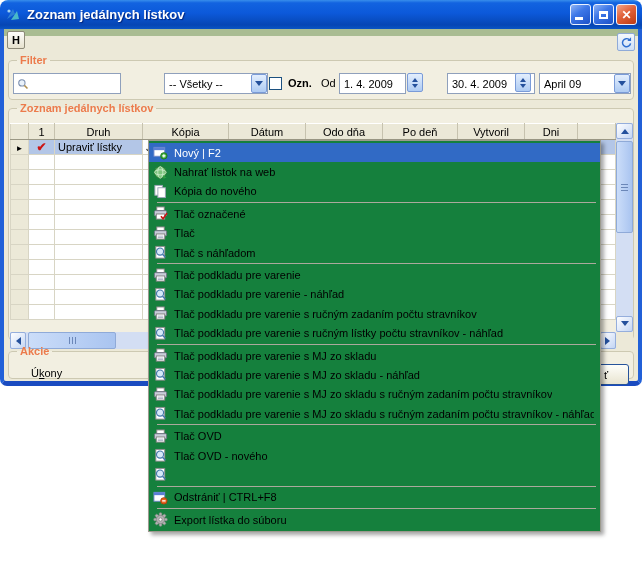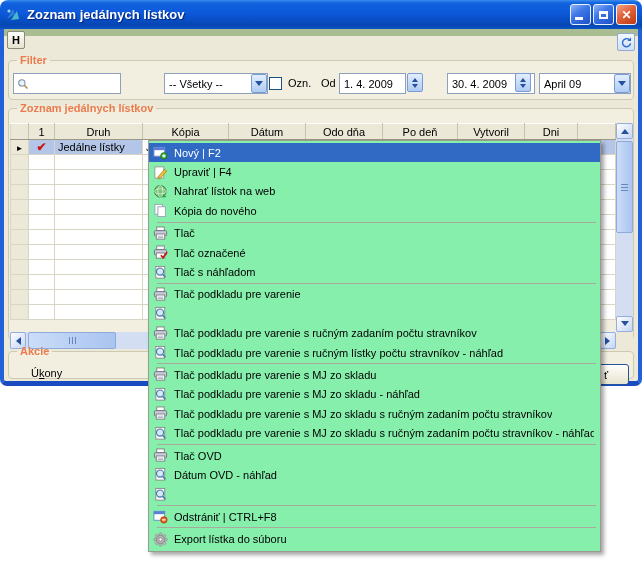--- a/index.html
+++ b/index.html
@@ -101,21 +101,21 @@
   .tri.rt { border-left:5px solid #24509C; margin-right:-3px; }
 
   
   .ukony { position:absolute; left:22px; top:10px; }
   .ukony .ak { text-decoration:underline; }
   .partial-btn { position:absolute; left:548px; top:7px; width:72px; height:21px;
     border:1px solid #26539B; border-radius:3px; background:linear-gradient(#FEFEFA,#E8E4D0);
     font-size:11px; text-align:left; padding-left:46px; }
 
   
-  .cmenu { position:absolute; left:148px; top:140px; width:453px; background:#86efac;
+  .cmenu { position:absolute; left:148px; top:140px; width:453px; background:#15803d;
     border:1px solid #9C9A8E; box-shadow:3px 3px 4px rgba(0,0,0,0.35); padding:2px 0; z-index:50; }
   .mi { height:19.4px; display:flex; align-items:center; gap:5px; padding:0 6px 0 3px; cursor:default; }
   .mi .mic { width:17px; height:16px; flex:none; display:flex; align-items:center; justify-content:center; }
   .mi .mlabel { white-space:nowrap; overflow:hidden; }
   .mi.hl { background:#316AC5; color:#fff; }
   .msep { height:3px; display:flex; align-items:center; padding:0 4px 0 8px; }
   .msep > div { width:100%; border-top:1px solid #ABA99D; }
 </style>
 </head>
 <body>
@@ -167,21 +167,21 @@
             </svg>
             <input value="" style="">
           </div>
           <div class="fc combo" style="left:107px;width:104px;margin-left:48px;">
             <span class="cv">-- Všetky --</span>
             <span class="cbtn">
                 <span class="arr-dn"></span>
               </span>
           </div>
           <span class="chk"></span>
-          <span class="flabel" style="left:279px;">Ozn.</span>
+          <span class="flabel" style="left:279px;font-weight:bold;">Ozn.</span>
           <span class="flabel" style="left:312px;">Od</span>
           <div class="fc datebox" style="left:330px;width:67px;">
             <span>1. 4. 2009</span>
           </div>
           <div class="fc spin" style="left:398px;">
             <span class="arr-up-s"></span>
             <span class="arr-dn-s"></span>
           </div>
           <span class="flabel" style="left:406px;margin-top:32px;">Do</span>
           <div class="fc datebox" style="left:438px;width:88px;">
@@ -224,21 +224,21 @@
                     <th>Dátum</th>
                     <th>Odo dňa</th>
                     <th>Po deň</th>
                     <th>Vytvoril</th>
                     <th>Dni</th>
                     <th></th>
                   </tr>
                   <tr class="sel">
                     <td class="marker"><span class="rowmark">►</span></td>
                     <td style="text-align:center;padding:0;"><span class="chkmark">✔</span></td>
-                    <td>Jedálne lístky</td>
+                    <td>Upraviť lístky</td>
                     <td class="cislo">JL090404</td>
                     <td>1. 4. 2009</td>
                     <td>1. 4. 2009</td>
                     <td>1. 4. 2009</td>
                     <td>Administrator</td>
                     <td class="num">1</td>
                     <td></td>
                   </tr>
                   <tr>
                     <td class="marker"></td>
@@ -418,76 +418,66 @@
             <rect x="1" y="2.5" width="11.5" height="3" fill="#5B7FD6"></rect>
             <circle cx="11.6" cy="11.6" r="3.4" fill="#3FAE3F" stroke="#1E7A1E"></circle>
             <path d="M11.6 9.8 v3.6 M9.8 11.6 h3.6" stroke="#fff" stroke-width="1.3"></path>
           </svg>
         </span>
         <span class="mlabel">Nový | F2</span>
       </div>
       <div class="mi">
         <span class="mic">
           <svg width="15" height="15" viewBox="0 0 16 16">
-            <rect x="2" y="2" width="9.5" height="12" fill="#fff" stroke="#999"></rect>
-            <path d="M5.5 12.5 L12.5 4.5 L14.6 6.4 L7.6 14.4 Z" fill="#F4C23A" stroke="#A07A10" stroke-width="0.8"></path>
-            <path d="M5.5 12.5 L5 15 L7.6 14.4 Z" fill="#E8D8B0" stroke="#A07A10" stroke-width="0.6"></path>
-          </svg>
-        </span>
-        <span class="mlabel">Upraviť | F4</span>
-      </div>
-      <div class="mi">
-        <span class="mic">
-          <svg width="15" height="15" viewBox="0 0 16 16">
             <circle cx="7.8" cy="7.8" r="6.2" fill="#7DC47D" stroke="#2E7D32"></circle>
             <ellipse cx="7.8" cy="7.8" rx="6.2" ry="2.7" fill="none" stroke="#D2EFD2" stroke-width="0.9"></ellipse>
             <ellipse cx="7.8" cy="7.8" rx="2.7" ry="6.2" fill="none" stroke="#D2EFD2" stroke-width="0.9"></ellipse>
             <path d="M10.5 11 l4 2.2 -3.2 1.4 Z" fill="#2E9E44"></path>
           </svg>
         </span>
         <span class="mlabel">Nahrať lístok na web</span>
       </div>
       <div class="mi">
         <span class="mic">
           <svg width="15" height="15" viewBox="0 0 16 16">
             <rect x="2" y="1.5" width="8" height="10.5" fill="#fff" stroke="#9AA4B8"></rect>
             <rect x="5.2" y="4" width="8" height="10.5" fill="#fff" stroke="#9AA4B8"></rect>
           </svg>
         </span>
         <span class="mlabel">Kópia do nového</span>
       </div>
       <div class="msep">
         <div></div>
+      </div>
+      <div class="mi">
+        <span class="mic">
+          <svg width="15" height="15" viewBox="0 0 16 16">
+            <rect x="4" y="1" width="8" height="4" fill="#fff" stroke="#808080"></rect>
+            <rect x="1.5" y="5" width="13" height="5.5" rx="1" fill="#C9CDDA" stroke="#6E7282"></rect>
+            <rect x="3.5" y="8.5" width="9" height="5.5" fill="#fff" stroke="#808080"></rect>
+            <path d="M8.5 11 l2.2 2.6 L15 7.6" fill="none" stroke="#C81616" stroke-width="1.8"></path>
+          </svg>
+        </span>
+        <span class="mlabel">Tlač označené</span>
       </div>
       <div class="mi">
         <span class="mic">
           <svg width="15" height="15" viewBox="0 0 16 16">
             <rect x="4" y="1" width="8" height="4" fill="#fff" stroke="#808080"></rect>
             <rect x="1.5" y="5" width="13" height="5.5" rx="1" fill="#C9CDDA" stroke="#6E7282"></rect>
             <rect x="3.5" y="8.5" width="9" height="5.5" fill="#fff" stroke="#808080"></rect>
             <line x1="5" y1="10.8" x2="11" y2="10.8" stroke="#A9B0C4"></line>
             <line x1="5" y1="12.3" x2="11" y2="12.3" stroke="#A9B0C4"></line>
           </svg>
         </span>
         <span class="mlabel">Tlač</span>
       </div>
       <div class="mi">
         <span class="mic">
           <svg width="15" height="15" viewBox="0 0 16 16">
-            <rect x="4" y="1" width="8" height="4" fill="#fff" stroke="#808080"></rect>
-            <rect x="1.5" y="5" width="13" height="5.5" rx="1" fill="#C9CDDA" stroke="#6E7282"></rect>
-            <rect x="3.5" y="8.5" width="9" height="5.5" fill="#fff" stroke="#808080"></rect>
-            <path d="M8.5 11 l2.2 2.6 L15 7.6" fill="none" stroke="#C81616" stroke-width="1.8"></path>
-          </svg>
-        </span>
-        <span class="mlabel">Tlač označené</span>
-      </div>
-      <div class="mi">
-        <span class="mic">
-          <svg width="15" height="15" viewBox="0 0 16 16">
             <rect x="3" y="1.5" width="9.5" height="12.5" fill="#fff" stroke="#8A8A8A"></rect>
             <circle cx="7.5" cy="7" r="3.8" fill="#D6E9F8" stroke="#4477AA" stroke-width="1.2"></circle>
             <line x1="10.2" y1="9.8" x2="13.2" y2="13" stroke="#4477AA" stroke-width="1.7"></line>
           </svg>
         </span>
         <span class="mlabel">Tlač s náhľadom</span>
       </div>
       <div class="msep">
         <div></div>
       </div>
@@ -504,20 +494,21 @@
         <span class="mlabel">Tlač podkladu pre varenie</span>
       </div>
       <div class="mi">
         <span class="mic">
           <svg width="15" height="15" viewBox="0 0 16 16">
             <rect x="3" y="1.5" width="9.5" height="12.5" fill="#fff" stroke="#8A8A8A"></rect>
             <circle cx="7.5" cy="7" r="3.8" fill="#D6E9F8" stroke="#4477AA" stroke-width="1.2"></circle>
             <line x1="10.2" y1="9.8" x2="13.2" y2="13" stroke="#4477AA" stroke-width="1.7"></line>
           </svg>
         </span>
+        <span class="mlabel">Tlač podkladu pre varenie - náhľad</span>
       </div>
       <div class="mi">
         <span class="mic">
           <svg width="15" height="15" viewBox="0 0 16 16">
             <rect x="4" y="1" width="8" height="4" fill="#fff" stroke="#808080"></rect>
             <rect x="1.5" y="5" width="13" height="5.5" rx="1" fill="#C9CDDA" stroke="#6E7282"></rect>
             <rect x="3.5" y="8.5" width="9" height="5.5" fill="#fff" stroke="#808080"></rect>
             <line x1="5" y1="10.8" x2="11" y2="10.8" stroke="#A9B0C4"></line>
             <line x1="5" y1="12.3" x2="11" y2="12.3" stroke="#A9B0C4"></line>
           </svg>
@@ -597,21 +588,21 @@
         <span class="mlabel">Tlač OVD</span>
       </div>
       <div class="mi">
         <span class="mic">
           <svg width="15" height="15" viewBox="0 0 16 16">
             <rect x="3" y="1.5" width="9.5" height="12.5" fill="#fff" stroke="#8A8A8A"></rect>
             <circle cx="7.5" cy="7" r="3.8" fill="#D6E9F8" stroke="#4477AA" stroke-width="1.2"></circle>
             <line x1="10.2" y1="9.8" x2="13.2" y2="13" stroke="#4477AA" stroke-width="1.7"></line>
           </svg>
         </span>
-        <span class="mlabel">Dátum OVD - náhľad</span>
+        <span class="mlabel">Tlač OVD - nového</span>
       </div>
       <div class="mi">
         <span class="mic">
           <svg width="15" height="15" viewBox="0 0 16 16">
             <rect x="3" y="1.5" width="9.5" height="12.5" fill="#fff" stroke="#8A8A8A"></rect>
             <circle cx="7.5" cy="7" r="3.8" fill="#D6E9F8" stroke="#4477AA" stroke-width="1.2"></circle>
             <line x1="10.2" y1="9.8" x2="13.2" y2="13" stroke="#4477AA" stroke-width="1.7"></line>
           </svg>
         </span>
       </div>

